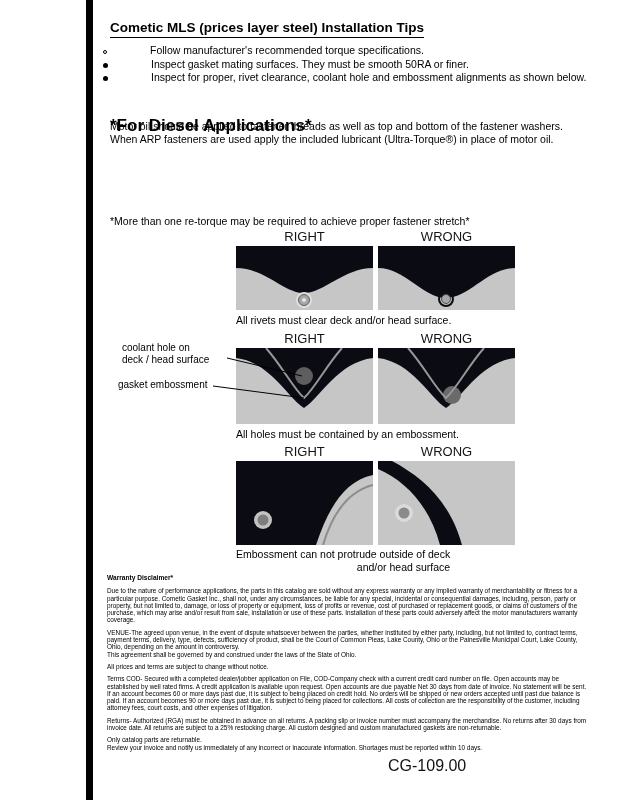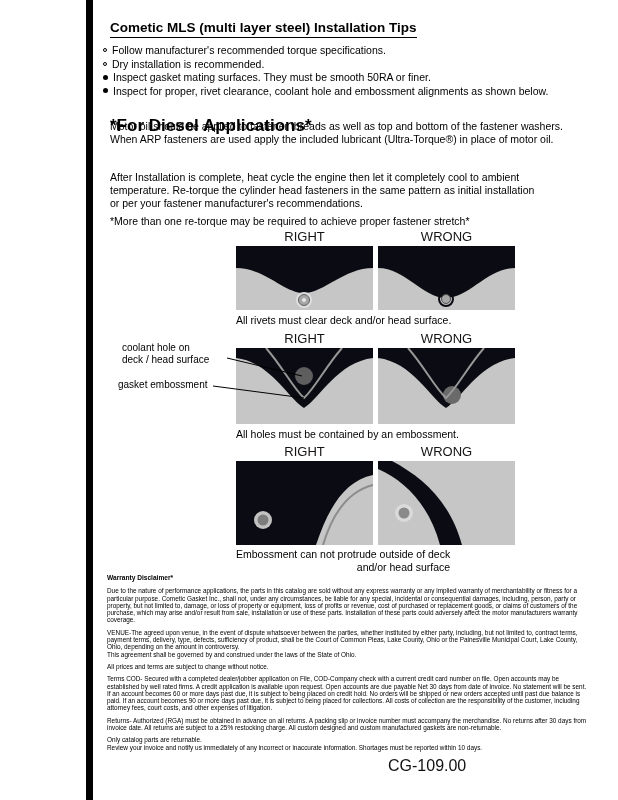--- a/index.html
+++ b/index.html
@@ -14,21 +14,21 @@
   .leftbar { position:absolute; left:86px; top:0; bottom:0; width:7px; background:#000; }
 
   .title {
     position:absolute; left:110px; top:20px;
     font-size:13.5px; font-weight:bold;
     border-bottom:1.6px solid #000; padding-bottom:2px;
     white-space:nowrap;
   }
 
   .bullets { position:absolute; left:103px; top:45px; font-size:10.5px; line-height:11px; }
-  .b-row { display:flex; align-items:flex-start; margin-bottom:2.5px; }
+  .b-row { display:flex; align-items:center; margin-bottom:2.5px;gap:38px; }
   .m-o { width:4px; height:4px; border:1px solid #000; border-radius:50%; margin:3px 5px 0 0; flex:none; }
   .m-f { width:5px; height:5px; background:#000; border-radius:50%; margin:2.5px 5px 0 0; flex:none; }
   .sub { }
 
   .diesel-h { position:absolute; left:110px; top:116px; font-size:17px; font-weight:bold; }
   .para { position:absolute; left:110px; width:490px; font-size:10.5px; line-height:13px; white-space:pre-line; }
   .p1 { top:120px; }
   .p2 { top:171px; }
   .note { top:215px; }
 
@@ -59,47 +59,40 @@
 
   .footer-code { position:absolute; left:388px; top:757px; font-size:16px; color:#111; }
 </style>
 </head>
 <body>
 
 <div class="page">
 
   <div class="leftbar"></div>
 
-  <h1 class="title">Cometic MLS (multi layer steel) Installation Tips</h1>
+  <h1 class="title">Cometic MLS (prices layer steel) Installation Tips</h1>
 
   <div class="bullets">
     <div class="b-row">
       <span class="m-o"></span>
       <span>Follow manufacturer's recommended torque specifications.</span>
-    </div>
-    <div class="b-row">
-      <span class="m-o"></span>
-      <span>Dry installation is recommended.</span>
     </div>
     <div class="b-row sub">
       <span class="m-f"></span>
       <span>Inspect gasket mating surfaces.  They must be smooth 50RA or finer.</span>
     </div>
     <div class="b-row sub">
       <span class="m-f"></span>
       <span>Inspect for proper, rivet clearance, coolant hole and embossment alignments as shown below.</span>
     </div>
   </div>
 
   <h2 class="diesel-h">*For Diesel Applications*</h2>
   <p class="para p1">Motor oil should be applied to fastener threads as well as top and bottom of the fastener washers.
 When ARP fasteners are used apply the included lubricant (Ultra-Torque®) in place of motor oil.</p>
-  <p class="para p2">After Installation is complete, heat cycle the engine then let it completely cool to ambient
-temperature. Re-torque the cylinder head fasteners in the same pattern as initial installation
-or per your fastener manufacturer's recommendations.</p>
   <p class="para note">*More than one re-torque may be required to achieve proper fastener stretch*</p>
 
   <div class="fh fh-r1-right">RIGHT</div>
   <div class="fh fh-r1-wrong">WRONG</div>
 
   <svg class="pnl pn-r1-right" width="137" height="64" viewBox="0 0 137 64">
     <rect width="137" height="64" fill="#c6c6c6"></rect>
     <path d="M0,0 H137 V22 C108,22 88,47 68,47 C48,47 29,22 0,22 Z" fill="#0b0b13"></path>
     <circle cx="68" cy="54" r="8" fill="#dedede"></circle>
     <circle cx="68" cy="54" r="5.5" fill="#a6a6a6" stroke="#616161" stroke-width="1"></circle>

